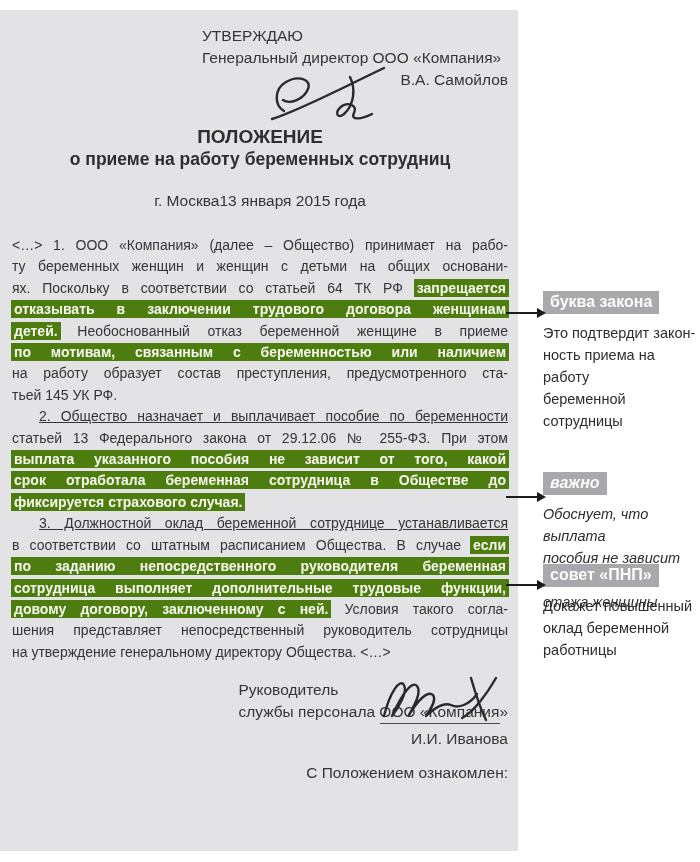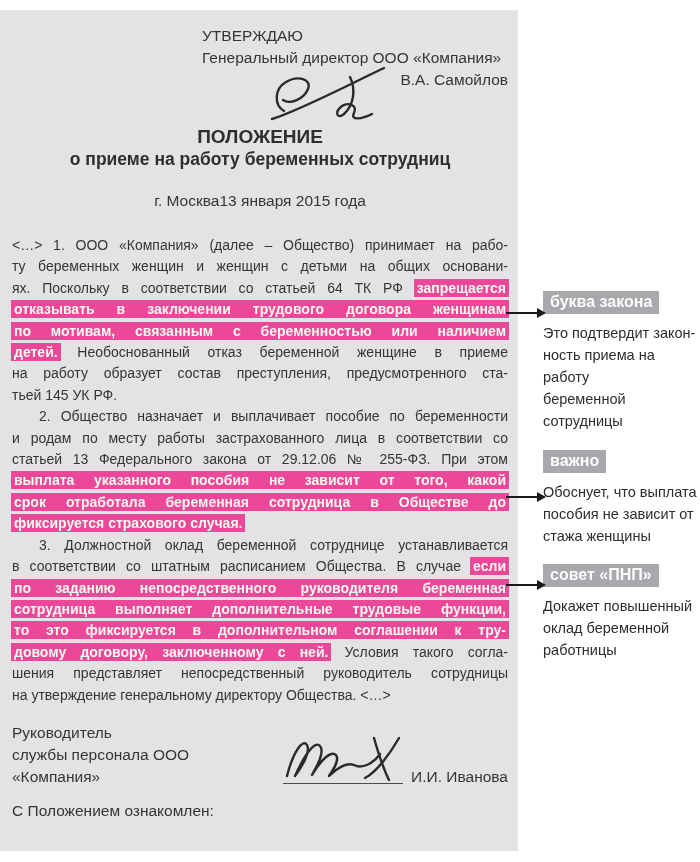--- a/index.html
+++ b/index.html
@@ -20,37 +20,37 @@
   .title{margin-top:34px;text-align:center;font-weight:700;color:#2e2e30;}
   .title-main{font-size:19px;line-height:23px;}
   .title-sub{font-size:17.5px;line-height:23px;}
   
   .meta{margin-top:19px;display:flex;justify-content:center;font-size:15.5px;line-height:22px;}
   
   .doc-body{margin-top:23px;font-size:14px;}
   .para{margin:0;}
   .line{line-height:21.4px;text-align:justify;text-align-last:justify;}
   .line.end{text-align-last:left;}
-  .line.ind{text-indent:27px;}
+  .line.ind{text-indent:27px;text-decoration:underline;}
   mark.hl{
-    background:#ec4899;color:#f7f9ef;font-weight:700;
+    background:#4d7c0f;color:#f7f9ef;font-weight:700;
     padding:1px 3px;margin:0 -1px;
   }
   
-  .signoff{display:flex;align-items:flex-end;font-size:15.5px;line-height:22px;position:relative;}
+  .signoff{display:flex;align-items:flex-end;font-size:15.5px;line-height:22px;position:relative;flex-direction:column;}
   .signoff-1{margin-top:16px;}
   .signoff-2{margin-top:12px;}
   .sig-area{position:relative;margin:0 8px 4px 8px;flex:0 0 auto;}
   .sig-line{width:120px;height:0;border-bottom:1.5px solid #4b4b4d;}
   .sig-svg{position:absolute;left:-4px;bottom:-1px;width:134px;height:54px;pointer-events:none;}
   .signoff-name{flex:0 0 auto;white-space:nowrap;}
   
   .note{position:absolute;left:543px;width:157px;}
   .note-1{top:291px;}
-  .note-2{top:450px;}
+  .note-2{top:472px;font-style:italic;}
   .note-3{top:564px;}
   .badge{
     display:inline-block;background:#a9a8ac;color:#fdfdfe;font-weight:700;
     font-size:16px;line-height:20px;padding:1px 7px 2px 7px;
   }
   .note-text{margin-top:8px;font-size:14.5px;line-height:22px;color:#2d2d2f;white-space:pre-line;}
   
   .arrow{position:absolute;width:31px;height:2px;background:#1a1a1c;}
   .arrow-1{left:506px;top:312px;}
   .arrow-2{left:506px;top:496px;}
@@ -86,39 +86,37 @@
     <span>г. Москва</span>
     <span>13 января 2015 года</span>
   </div>
 
   <div class="doc-body">
       <div class="para">
         <div class="line"><span>&lt;…&gt; 1. ООО «Компания» (далее – Общество) принимает на рабо-</span></div>
         <div class="line"><span>ту беременных женщин и женщин с детьми на общих основани-</span></div>
         <div class="line"><span>ях. Поскольку в соответствии со статьей 64 ТК РФ </span><mark class="hl">запрещается</mark></div>
         <div class="line"><mark class="hl">отказывать в заключении трудового договора женщинам</mark></div>
+        <div class="line"><mark class="hl">детей.</mark><span> Необоснованный отказ беременной женщине в приеме</span></div>
         <div class="line"><mark class="hl">по мотивам, связанным с беременностью или наличием</mark></div>
-        <div class="line"><mark class="hl">детей.</mark><span> Необоснованный отказ беременной женщине в приеме</span></div>
         <div class="line"><span>на работу образует состав преступления, предусмотренного ста-</span></div>
         <div class="line end"><span>тьей 145 УК РФ.</span></div>
       </div>
       <div class="para">
         <div class="line ind"><span>2. Общество назначает и выплачивает пособие по беременности</span></div>
-        <div class="line"><span>и родам по месту работы застрахованного лица в соответствии со</span></div>
         <div class="line"><span>статьей 13 Федерального закона от 29.12.06 № 255-ФЗ. При этом</span></div>
         <div class="line"><mark class="hl">выплата указанного пособия не зависит от того, какой</mark></div>
         <div class="line"><mark class="hl">срок отработала беременная сотрудница в Обществе до</mark></div>
         <div class="line end"><mark class="hl">фиксируется страхового случая.</mark></div>
       </div>
       <div class="para">
         <div class="line ind"><span>3. Должностной оклад беременной сотруднице устанавливается</span></div>
         <div class="line"><span>в соответствии со штатным расписанием Общества. В случае </span><mark class="hl">если</mark></div>
         <div class="line"><mark class="hl">по заданию непосредственного руководителя беременная</mark></div>
         <div class="line"><mark class="hl">сотрудница выполняет дополнительные трудовые функции,</mark></div>
-        <div class="line"><mark class="hl">то это фиксируется в дополнительном соглашении к тру-</mark></div>
         <div class="line"><mark class="hl">довому договору, заключенному с ней.</mark><span> Условия такого согла-</span></div>
         <div class="line"><span>шения представляет непосредственный руководитель сотрудницы</span></div>
         <div class="line end"><span>на утверждение генеральному директору Общества. &lt;…&gt;</span></div>
       </div>
     </div>
 
   <div class="signoff signoff-1">
     <div class="signoff-label">
       <div>Руководитель</div>
       <div>службы персонала ООО «Компания»</div>

